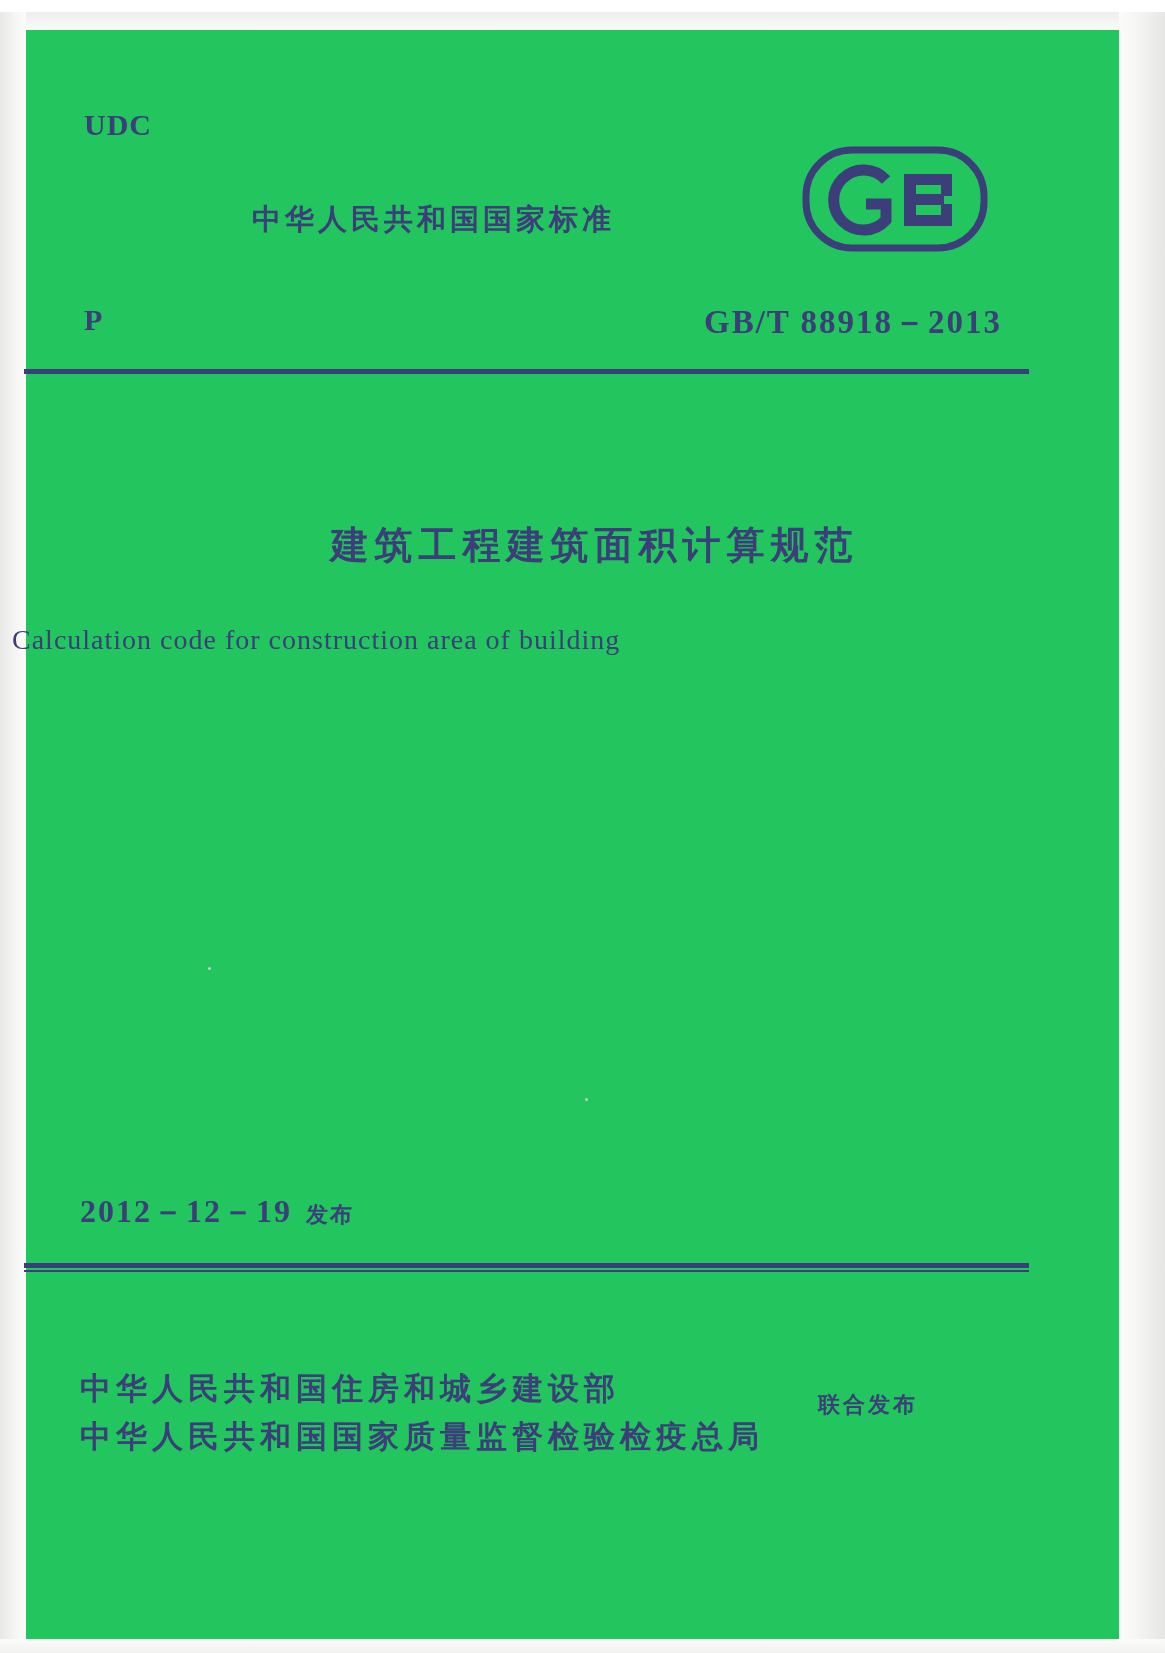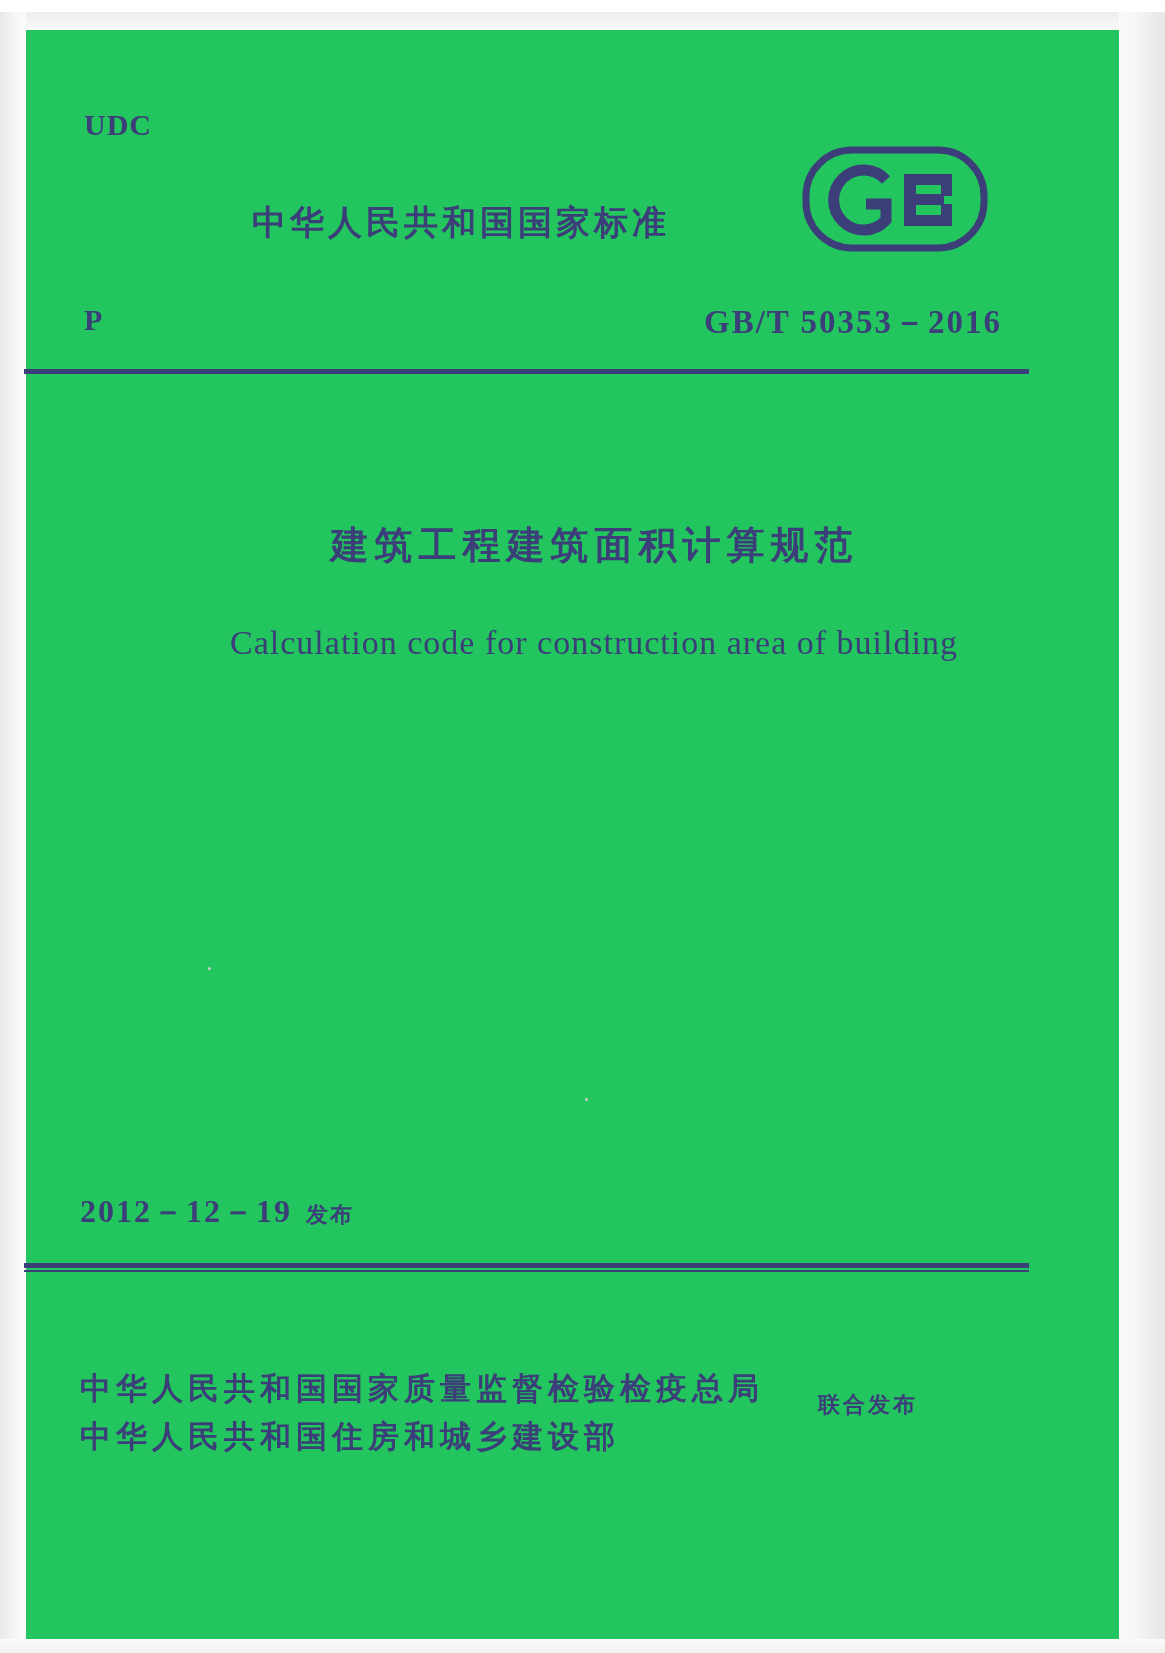--- a/index.html
+++ b/index.html
@@ -57,21 +57,21 @@
     font-size: 30px;
     letter-spacing: 1px;
     color: #3b3e78;
   }
   .national-standard {
     position: absolute;
     left: 252px;
     top: 188px;
     font-family: "DejaVu Sans", sans-serif;
     font-weight: bold;
-    font-size: 34px;
+    font-size: 29px;
     letter-spacing: 4px;
     color: #3b3e78;
     white-space: nowrap;
   }
   .p-mark {
     position: absolute;
     left: 84px;
     top: 291px;
     font-family: "Liberation Serif", serif;
     font-weight: bold;
@@ -120,26 +120,25 @@
     font-weight: bold;
     font-size: 38px;
     letter-spacing: 6px;
     color: #3b3e78;
     padding-left: 24px;
   }
   .title-en {
     position: absolute;
     left: 0; right: 0;
     top: 612px;
-    text-align: center;
-    font-family: "Liberation Serif", serif;
-    font-size: 34px;
+    font-family: "Liberation Serif", serif;
+    font-size: 28px;
     letter-spacing: 1px;
     color: #3b3e78;
-    padding-left: 23px;
+    padding-left: 12px;
   }
 
   
   .date-issue {
     position: absolute;
     left: 80px;
     top: 1178px;
     font-family: "Liberation Serif", serif;
     font-weight: bold;
     font-size: 32px;
@@ -206,21 +205,21 @@
   <div class="scan-edge-left"></div>
   <div class="scan-edge-right"></div>
   <div class="scan-edge-bottom"></div>
 
   <div class="udc">UDC</div>
 
   <div class="national-standard">中华人民共和国国家标准</div>
 
   <div class="p-mark">P</div>
 
-  <div class="std-number">GB/T 50353－2016</div>
+  <div class="std-number">GB/T 88918－2013</div>
 
   <div class="gb-logo">
     <svg width="190" height="110" viewBox="0 0 190 110" xmlns="http://www.w3.org/2000/svg">
       <g fill="none" stroke="#3b3e78" stroke-width="7">
 
         <rect x="6" y="6" width="178" height="98" rx="46" ry="46"></rect>
       </g>
 
       <g fill="none" stroke="#3b3e78" stroke-width="11">
         <path d="M86 36 A30 30 0 1 0 86 76 L86 60 L66 60"></path>
@@ -247,19 +246,19 @@
 
   <div class="date-issue">
     <span>2012－12－19</span><span class="cn">发布</span>
   </div>
 
 
   <div class="rule rule-bottom1"></div>
   <div class="rule rule-bottom2"></div>
 
   <div class="publishers">
+    <div>中华人民共和国住房和城乡建设部</div>
     <div>中华人民共和国国家质量监督检验检疫总局</div>
-    <div>中华人民共和国住房和城乡建设部</div>
   </div>
 
   <div class="joint-issue">联合发布</div>
 
 </div>
 
 </body></html>

